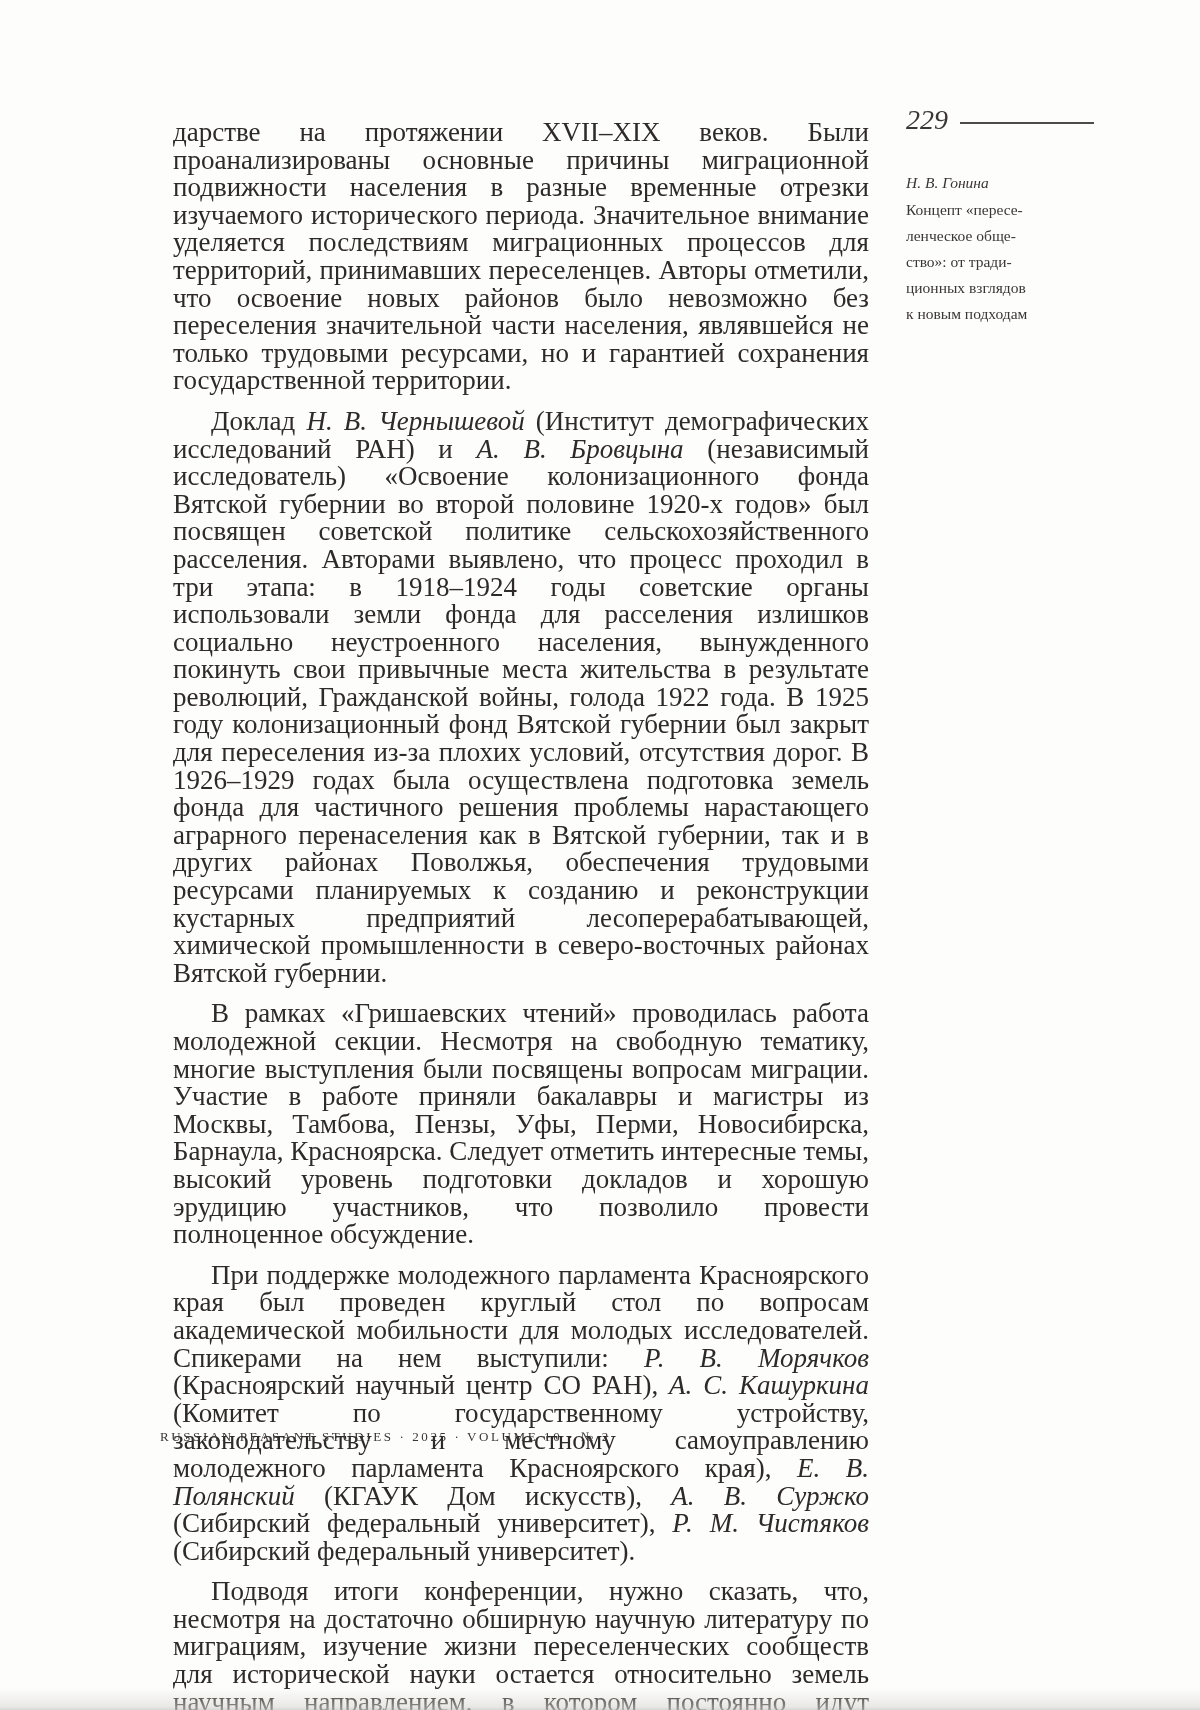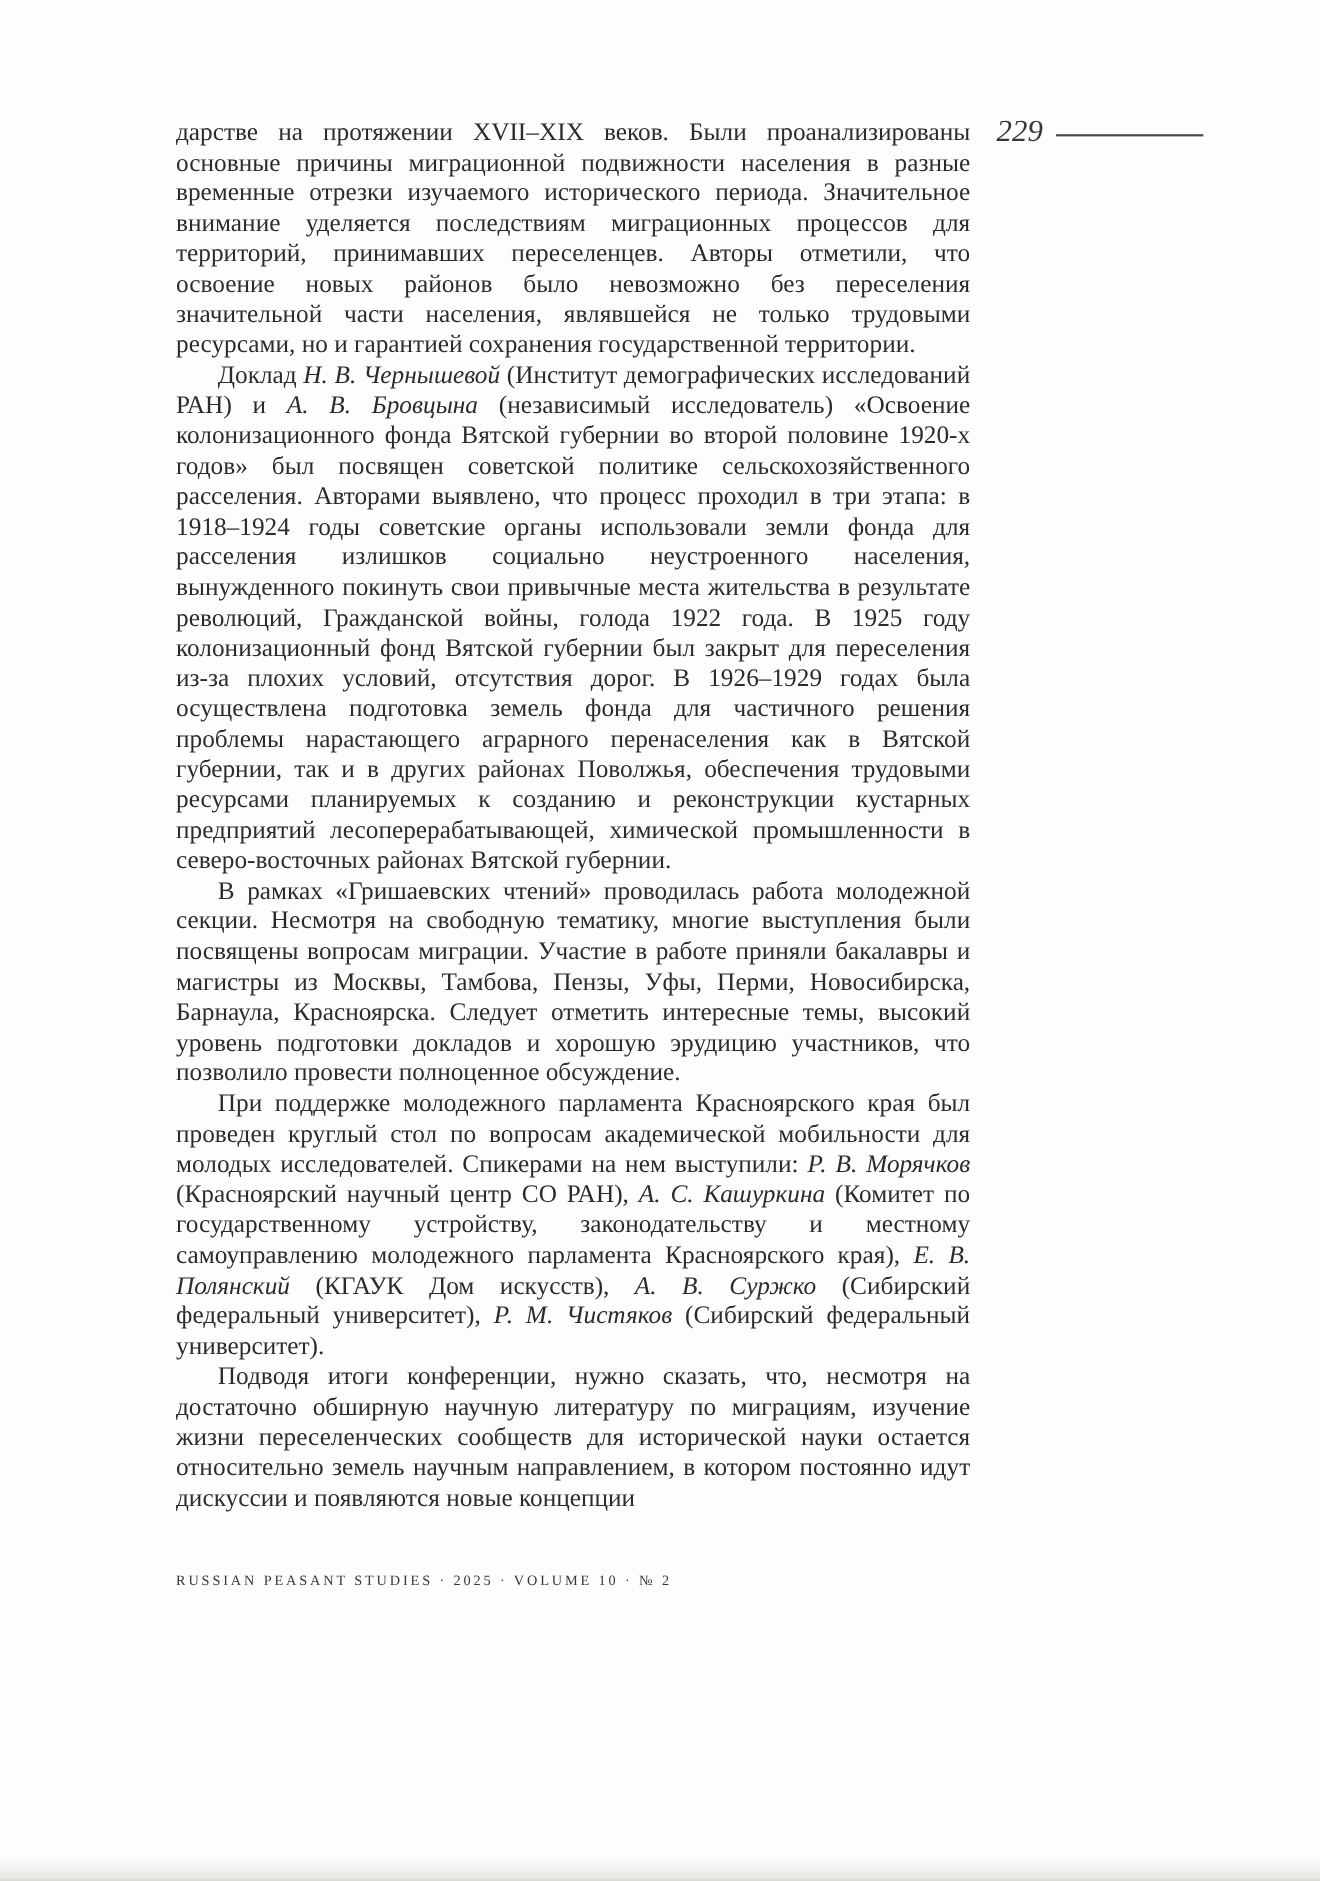--- a/index.html
+++ b/index.html
@@ -17,22 +17,22 @@
     color: #2e2a28;
   }
   
   .article {
     position: absolute;
     left: 160px;
     top: 106px;
     width: 722px;
   }
   .article p.para {
-    margin: 0;
-    font-size: 23px;
+    margin: 13px;
+    font-size: 27px;
     line-height: 27.6px;
     text-align: justify;
     hyphens: auto;
     -webkit-hyphens: auto;
     color: #2e2a28;
   }
   .article p.para.indent {
     text-indent: 38px;
   }
   .article em {
@@ -108,18 +108,28 @@
       <p class="para indent"><span>В рамках «Гришаевских чтений» проводилась работа молодежной секции. Несмотря на свободную тематику, многие выступления были посвящены вопросам миграции. Участие в работе приняли бакалавры и магистры из Москвы, Тамбова, Пензы, Уфы, Перми, Новосибирска, Барнаула, Красноярска. Следует отметить интересные темы, высокий уровень подготовки докладов и хорошую эрудицию участников, что позволило провести полноценное обсуждение.</span></p>
       <p class="para indent"><span>При поддержке молодежного парламента Красноярского края был проведен круглый стол по вопросам академической мобильности для молодых исследователей. Спикерами на нем выступили: </span><em>Р. В. Морячков</em><span> (Красноярский научный центр СО РАН), </span><em>А. С. Кашуркина</em><span> (Комитет по государственному устройству, законодательству и местному самоуправлению молодежного парламента Красноярского края), </span><em>Е. В. Полянский</em><span> (КГАУК Дом искусств), </span><em>А. В. Суржко</em><span> (Сибирский федеральный университет), </span><em>Р. М. Чистяков</em><span> (Сибирский федеральный университет).</span></p>
       <p class="para indent"><span>Подводя итоги конференции, нужно сказать, что, несмотря на достаточно обширную научную литературу по миграциям, изучение жизни переселенческих сообществ для исторической науки остается относительно земель научным направлением, в котором постоянно идут дискуссии и появляются новые концепции</span></p>
     </div>
 
   <div class="pagenum-row">
     <span class="pagenum">229</span>
     <span class="pagenum-rule"></span>
   </div>
 
+  <div class="sidebar">
+    <div class="author">Н. В. Гонина</div>
+    <div>
+        <div class="title-line">Концепт «пересе-</div>
+        <div class="title-line">ленческое обще-</div>
+        <div class="title-line">ство»: от тради-</div>
+        <div class="title-line">ционных взглядов</div>
+        <div class="title-line">к новым подходам</div>
+      </div>
+  </div>
 
   <div class="footer">RUSSIAN PEASANT STUDIES · 2025 · VOLUME 10 · № 2</div>
 
   <div class="page-edge-bottom"></div>
 
 </div>
 
 </body></html>

